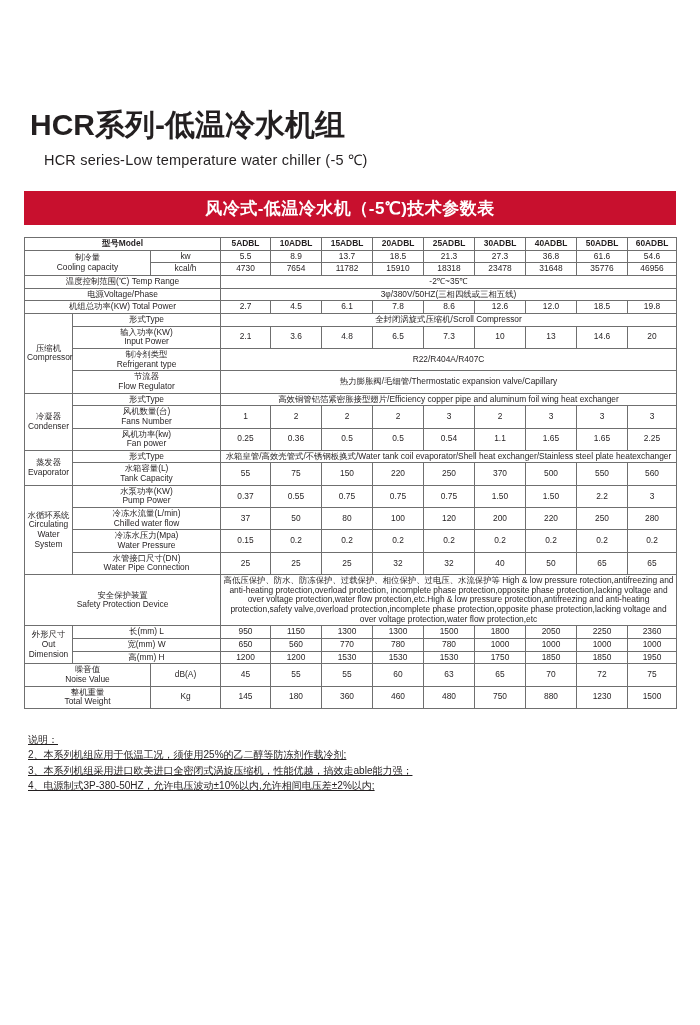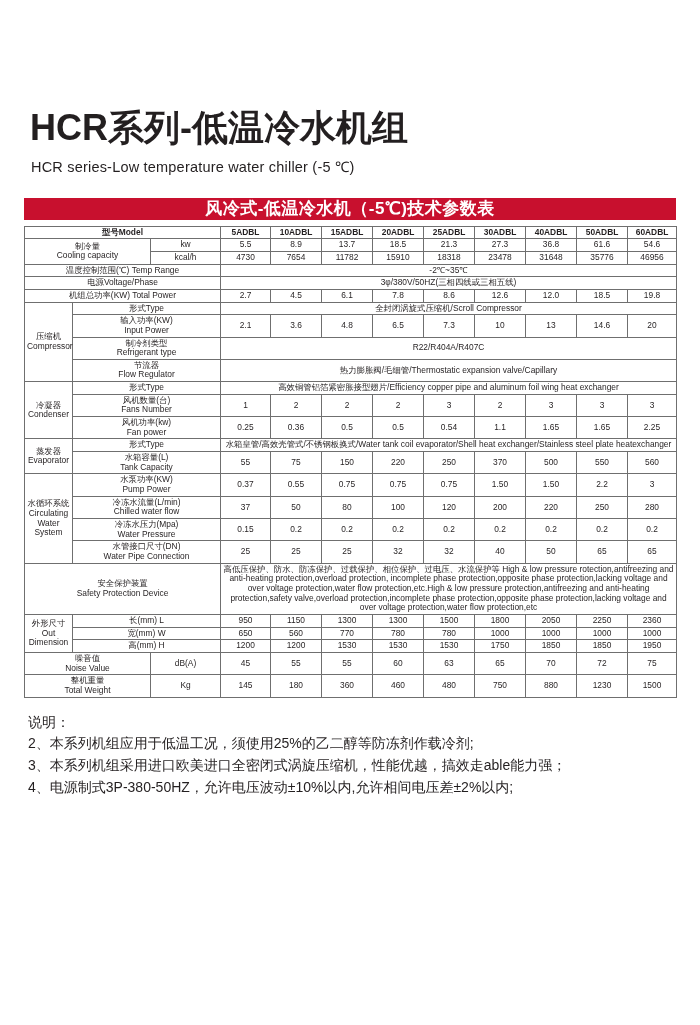--- a/index.html
+++ b/index.html
@@ -7,42 +7,42 @@
     width:700px;height:1025px;
     background:#ffffff;
     font-family:"Liberation Sans", sans-serif;
     color:#231f20;
     -webkit-font-smoothing:antialiased;
   }
   .page{position:relative;width:700px;height:1025px;box-sizing:border-box;padding:0 24px;}
 
   
   .title-zh{
-    font-size:36px;font-weight:bold;letter-spacing:0px;
+    font-size:30px;font-weight:bold;letter-spacing:0px;
     margin:108px 0 0 6px;line-height:1.1;
   }
   .title-en{
-    font-size:14.5px;font-weight:normal;margin:8px 0 0 7px;color:#231f20;
+    font-size:14.5px;font-weight:normal;margin:8px 0 0 20px;color:#231f20;
     letter-spacing:0.2px;
   }
 
   
   .banner{
     margin:22px 0 0 0;
-    height:22px;
+    height:34px;
     background:#c8102e;
     display:flex;align-items:center;justify-content:center;
     color:#ffffff;font-size:17px;font-weight:bold;letter-spacing:0.5px;
   }
 
   
   table.spec{
     border-collapse:collapse;
     width:652px;
-    margin-top:6px;
+    margin-top:12px;
     table-layout:fixed;
   }
   table.spec td{
     border:1px solid #6f6f6f;
     font-size:8.4px;
     text-align:center;
     vertical-align:middle;
     padding:1px 2px;
     line-height:1.15;
     color:#231f20;
@@ -52,22 +52,22 @@
   td.model{font-weight:bold;font-size:9px;}
   td.num{font-size:9px;}
   .two-line{display:block;}
   .sm{font-size:7.6px;}
   td.safety{
     text-align:left;font-size:8px;line-height:1.38;padding:4px 5px;
   }
 
   
   .notes{
-    margin-top:14px;margin-left:4px;
-    font-size:14px;line-height:1.55;color:#231f20;
+    margin-top:23px;margin-left:4px;
+    font-size:10px;line-height:1.55;color:#231f20;text-decoration:underline;
   }
   .notes .nline{white-space:nowrap;}
 </style>
 </head>
 <body>
 
 <div class="page">
 
   <div class="title-zh">HCR系列-低温冷水机组</div>
   <div class="title-en">HCR series-Low temperature water chiller (-5 ℃)</div>

